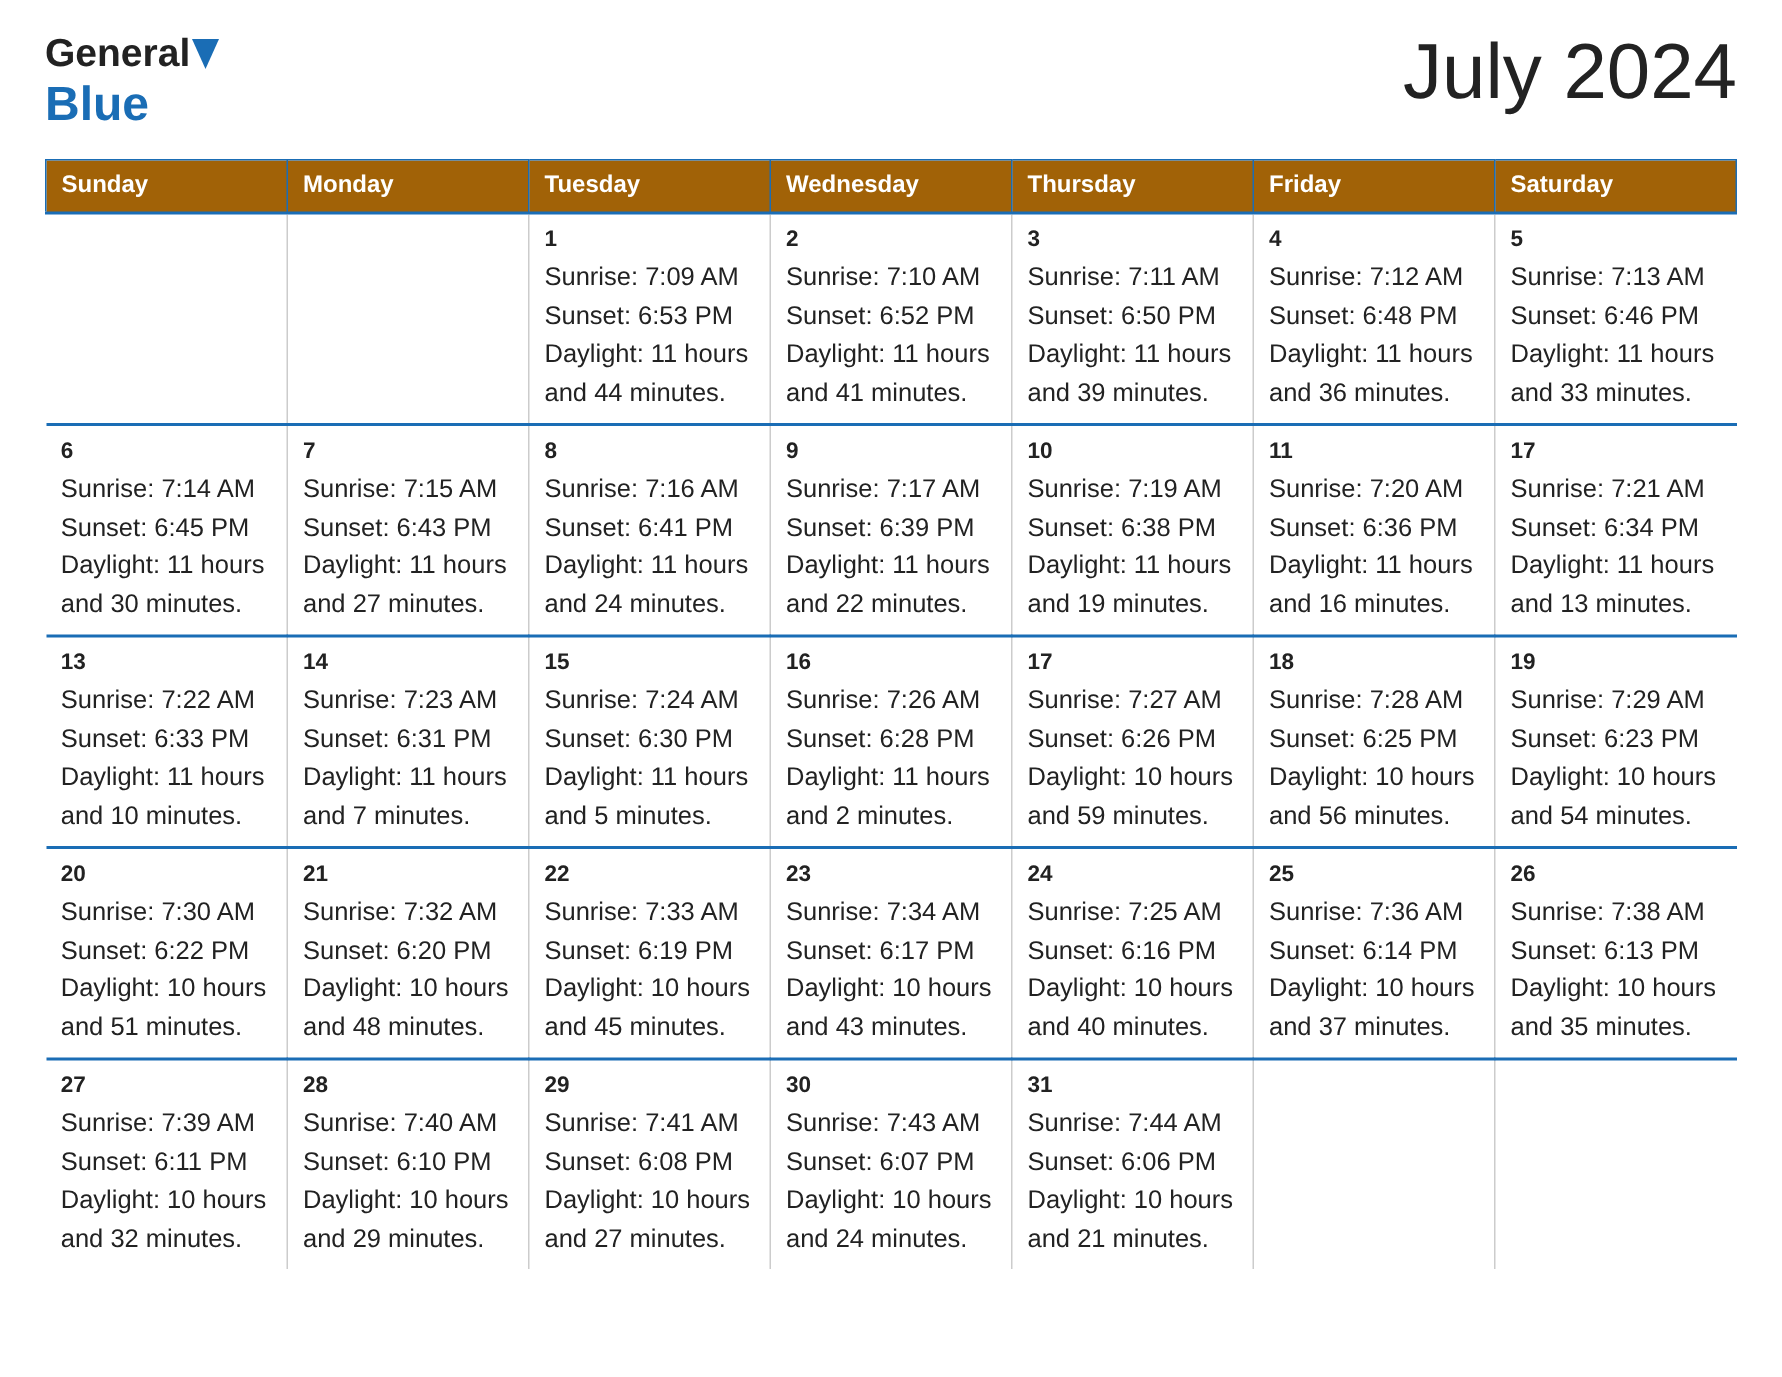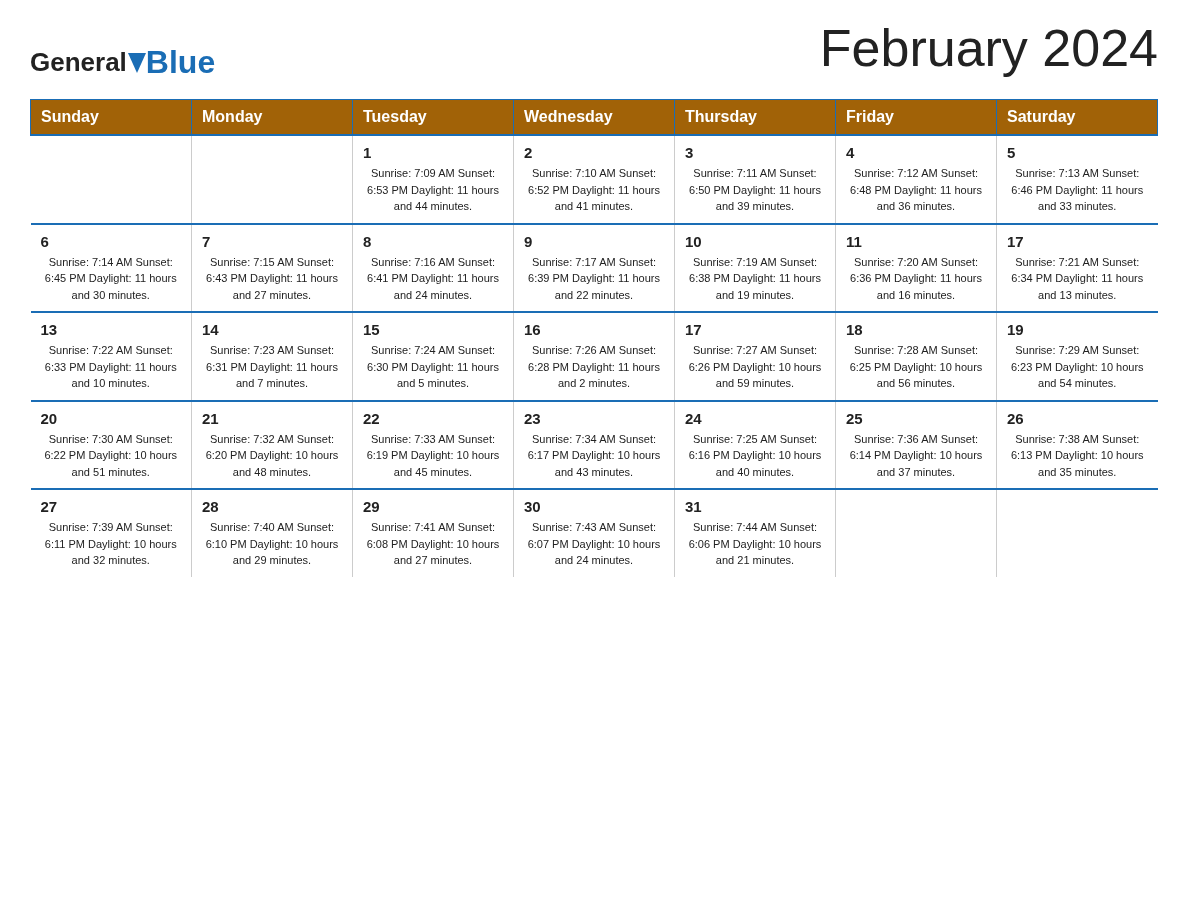--- a/index.html
+++ b/index.html
@@ -62,46 +62,44 @@
     tbody td:first-child { border-left: none; }
     tbody td:last-child { border-right: none; }
     .day-num {
       font-size: 15px;
       font-weight: bold;
       color: #222;
       margin-bottom: 4px;
       display: block;
     }
     .day-info {
-      font-size: 11px;
+      font-size: 17px;
       color: #222;
       line-height: 1.5;
-      text-align: center;
     }
     .logo-general {
       font-size: 26px;
       font-weight: bold;
       color: #222;
     }
     .logo-arrow-svg {
       display: inline-block;
       width: 18px;
       height: 20px;
       vertical-align: middle;
       margin-left: 1px;
     }
     .logo-blue-text {
       font-size: 32px;
       font-weight: bold;
       color: #1a6db5;
     }
     .logo-container {
       display: flex;
-      flex-direction: row;
-      margin-top: 24px;
+      flex-direction: column;
     }
     .logo-row1 {
       display: flex;
       align-items: center;
     }
   </style>
 </head>
 <body>
 
 <div class="header">
@@ -110,21 +108,21 @@
       <span class="logo-general">General</span>
       <svg class="logo-arrow-svg" viewBox="0 0 18 20" xmlns="http://www.w3.org/2000/svg">
         <polygon points="0,0 18,0 9,20" fill="#1a6db5"></polygon>
       </svg>
     </div>
     <div>
       <span class="logo-blue-text">Blue</span>
     </div>
   </div>
   <div class="title-block">
-    <div class="month-title">February 2024</div>
+    <div class="month-title">July 2024</div>
   </div>
 </div>
 
 <table>
   <thead>
     <tr>
       <th>Sunday</th>
       <th>Monday</th>
       <th>Tuesday</th>
       <th>Wednesday</th>

